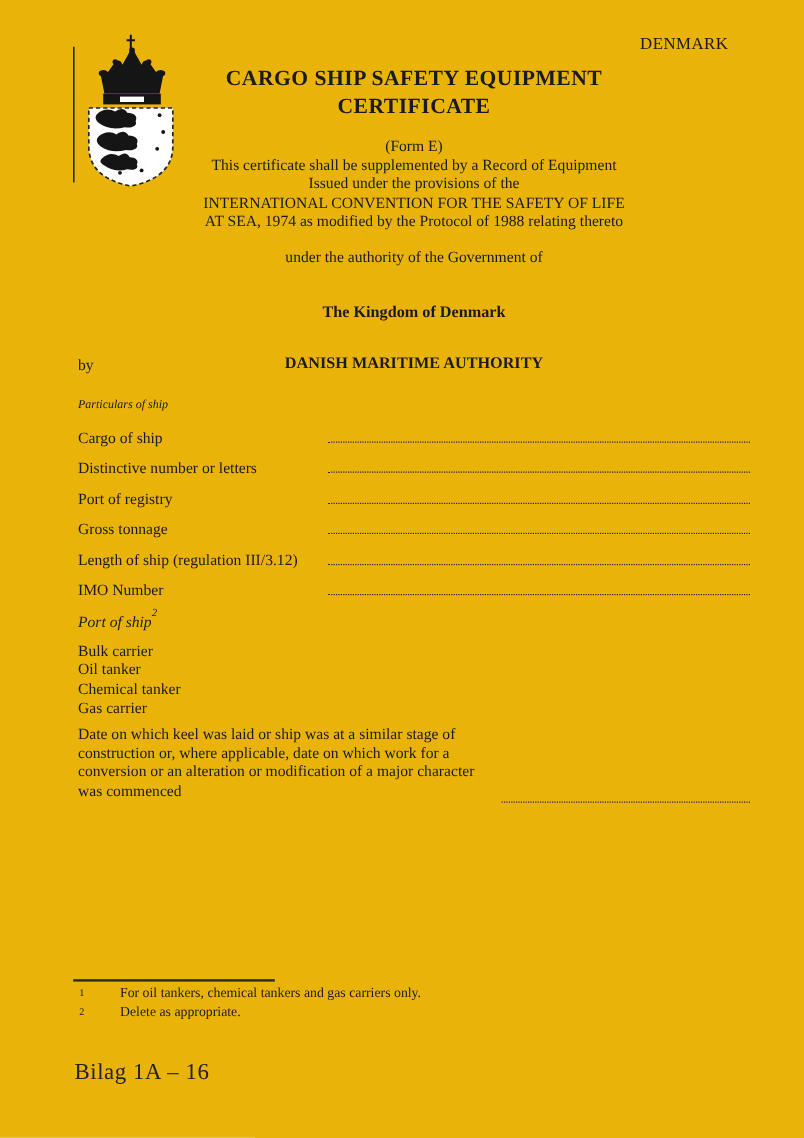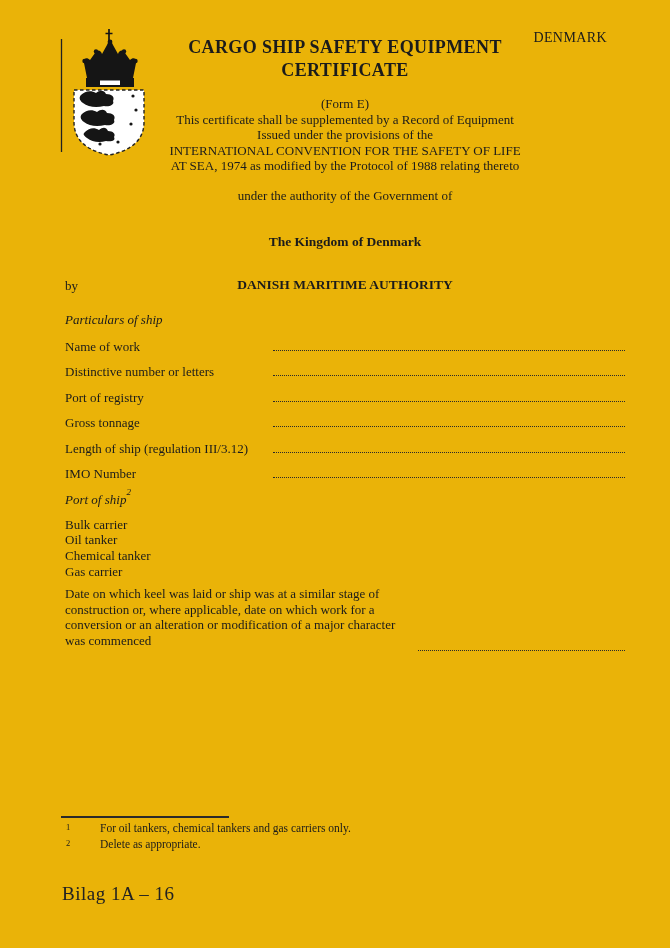--- a/index.html
+++ b/index.html
@@ -15,21 +15,21 @@
 
   .denmark {
     position: absolute; top: 30px; right: 63px;
     font-size: 14px; letter-spacing: 0.4px;
   }
 
   .crest { position: absolute; top: 26px; left: 56px; }
 
   .content {
     position: absolute; inset: 0;
-    padding: 36px 45px 0 65px;
+    padding: 54px 45px 0 65px;
     box-sizing: border-box;
   }
 
   .title {
     margin: 0; text-align: center;
     font-size: 18px; line-height: 23px;
     font-weight: bold; letter-spacing: 0.4px;
   }
   .title span { display: block; }
 
@@ -50,21 +50,21 @@
     text-align: center; font-size: 13.5px;
     font-weight: bold; line-height: 16px;
   }
   .by-label {
     position: absolute; left: 0; top: 1px;
     font-weight: normal; font-size: 13px;
   }
 
   .particulars-heading {
     margin-top: 19px; font-style: italic;
-    font-size: 13px; line-height: 16px;
+    font-size: 10px; line-height: 16px;
   }
 
   .fields { margin-top: 7px; }
   .field-row { position: relative; height: 25.5px; }
   .field-label { font-size: 13px; line-height: 16px; }
   .field-label sup, .type-heading sup {
     font-size: 9px; position: relative; top: -4px;
   }
   .entry-line {
     position: absolute; left: 208px; right: 0; top: 14px;
@@ -157,21 +157,21 @@
 
     <div class="by-row">
       <span class="by-label">by</span>
       <span>DANISH MARITIME AUTHORITY</span>
     </div>
 
     <div class="particulars-heading">Particulars of ship</div>
 
     <div class="fields">
       <div class="field-row">
-        <span class="field-label"><span>Name of work</span><sup></sup></span>
+        <span class="field-label"><span>Cargo of ship</span><sup></sup></span>
         <span class="entry-line"></span>
       </div>
       <div class="field-row">
         <span class="field-label"><span>Distinctive number or letters</span><sup></sup></span>
         <span class="entry-line"></span>
       </div>
       <div class="field-row">
         <span class="field-label"><span>Port of registry</span><sup></sup></span>
         <span class="entry-line"></span>
       </div>

